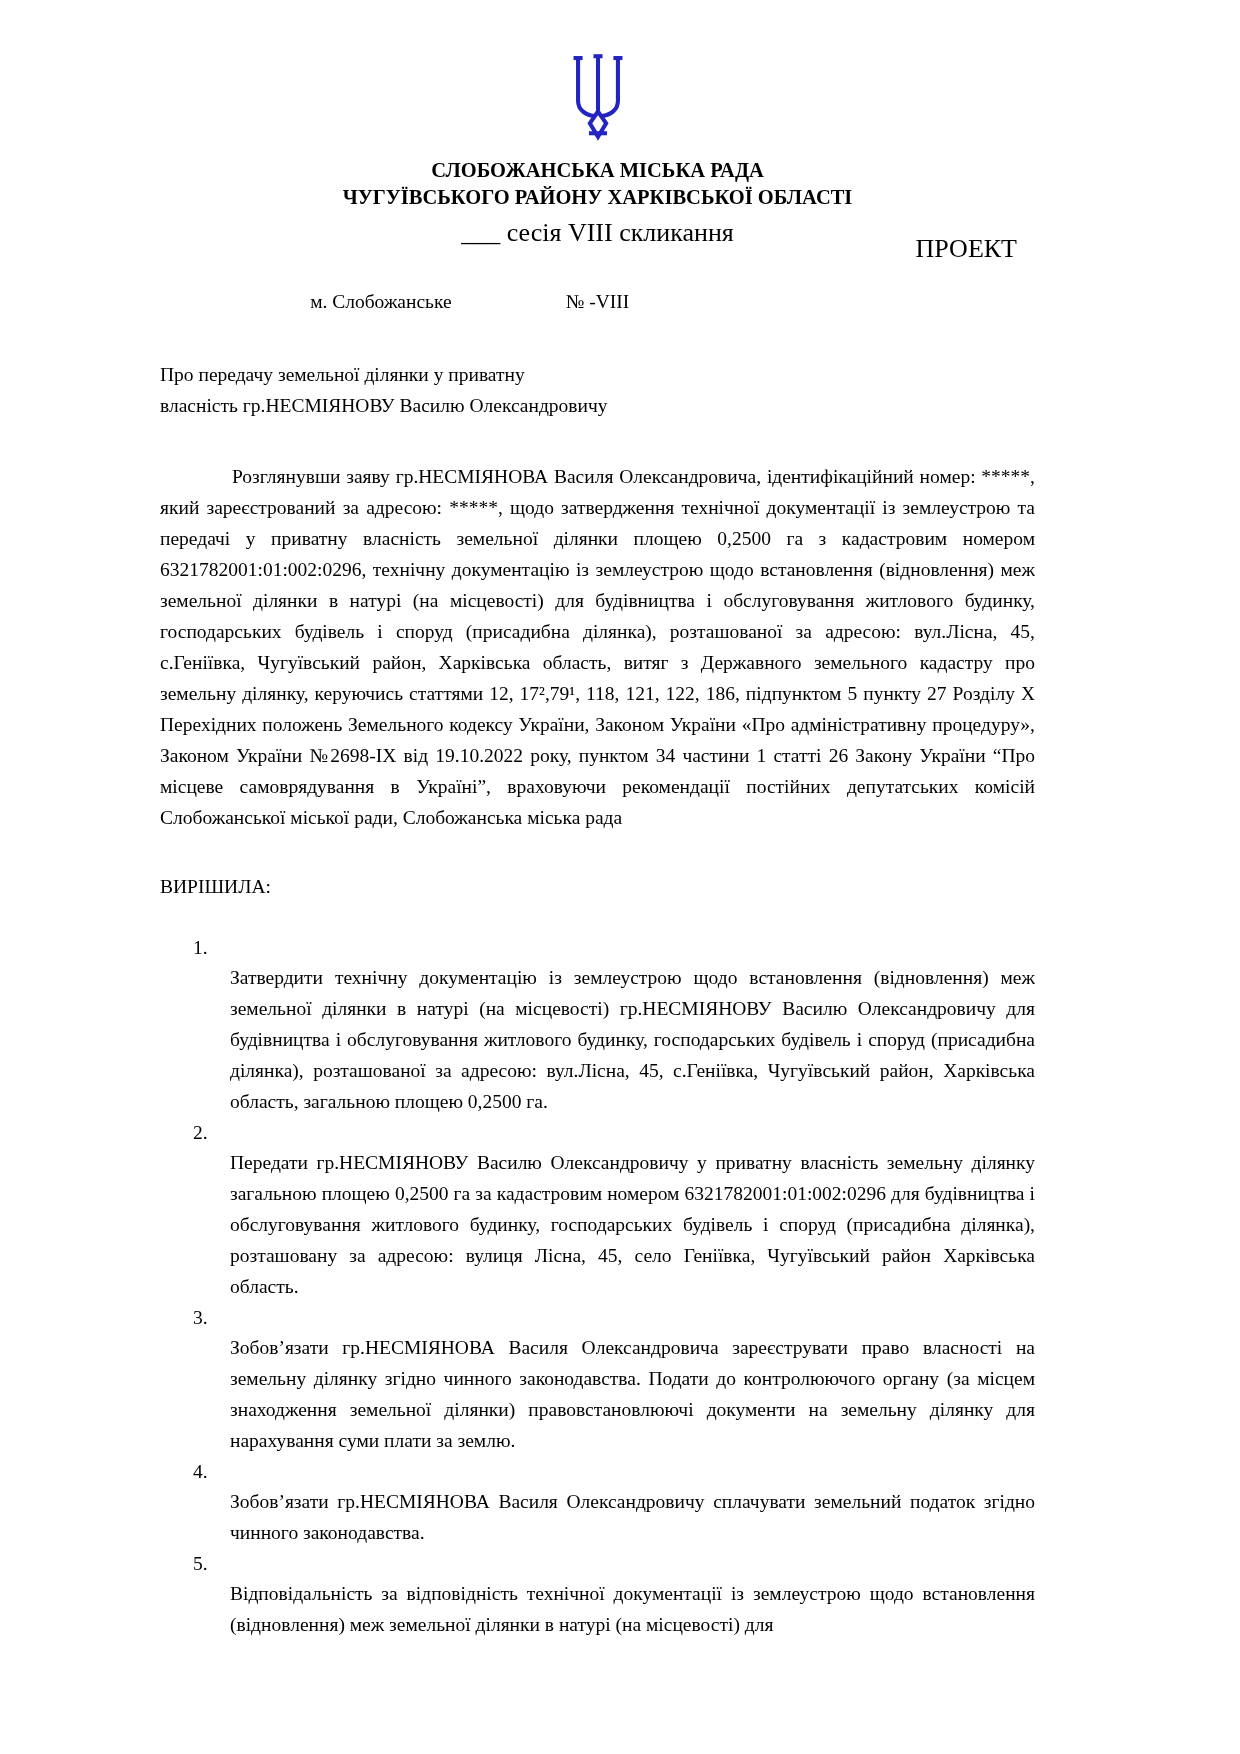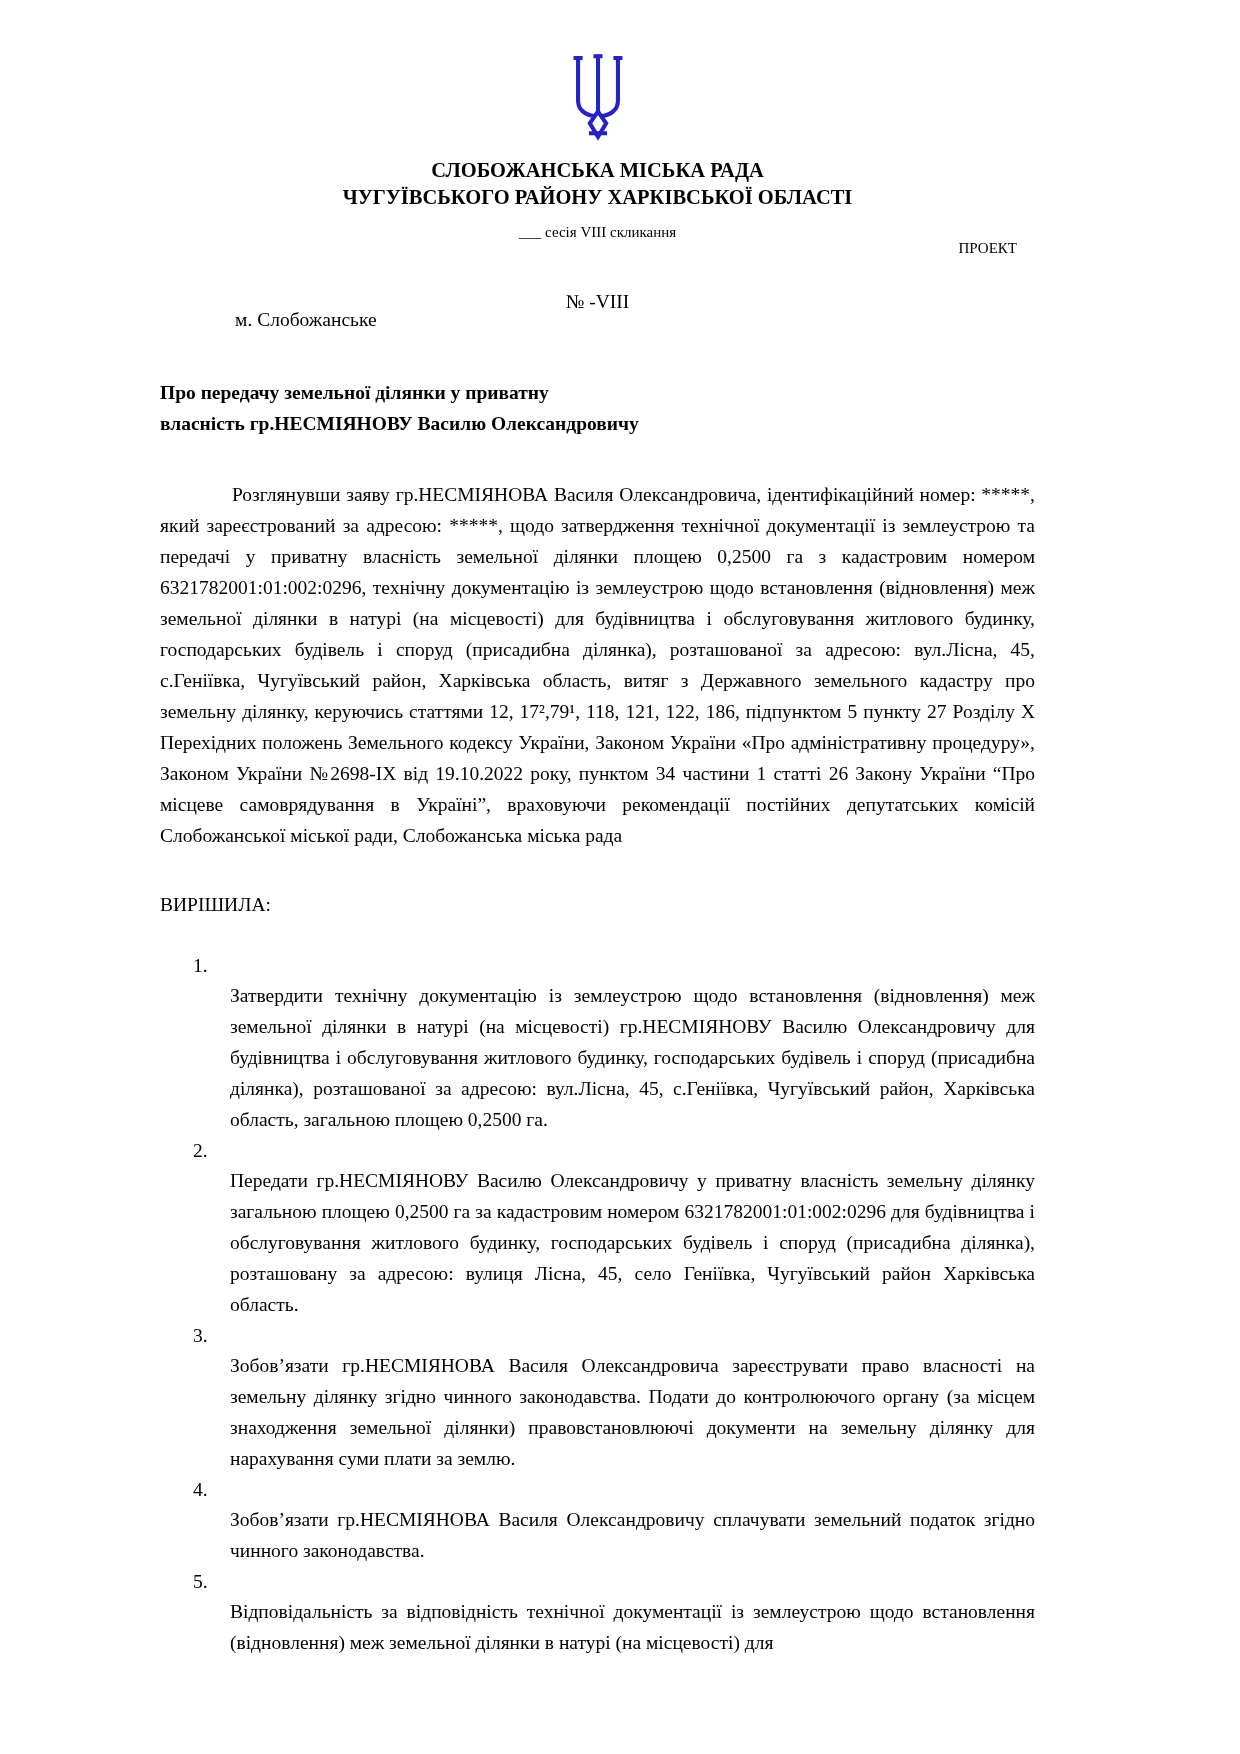--- a/index.html
+++ b/index.html
@@ -26,45 +26,45 @@
   .hdr-line{
     font-weight:bold;
     font-size:20.5px;
     line-height:27px;
     text-align:center;
   }
   .session-row{
     position:relative;
     text-align:center;
     margin-top:6px;
-    font-size:15px;
+    font-size:26px;
   }
   .project-label{
     position:absolute;
     right:18px;
     top:16px;
   }
   .doc-title{
     margin-top:32px;
     text-align:center;
     font-weight:bold;
     font-size:21px;
     letter-spacing:0.5px;
   }
   .meta-row{
     margin-top:38px;
     display:grid;
     grid-template-columns:1fr 1fr 1fr;
   }
   .meta-row .m1{text-align:left;padding-left:25px;}
-  .meta-row .m2{text-align:center;margin-top:18px;}
+  .meta-row .m2{text-align:right;}
   .meta-row .m3{text-align:center;}
   .subject{
     margin-top:42px;
-    font-weight:bold;
+    font-weight:normal;
   }
   .preamble{
     margin-top:40px;
     text-align:justify;
     text-indent:72px;
   }
   .decided{
     margin-top:38px;
   }
   .res-list{

